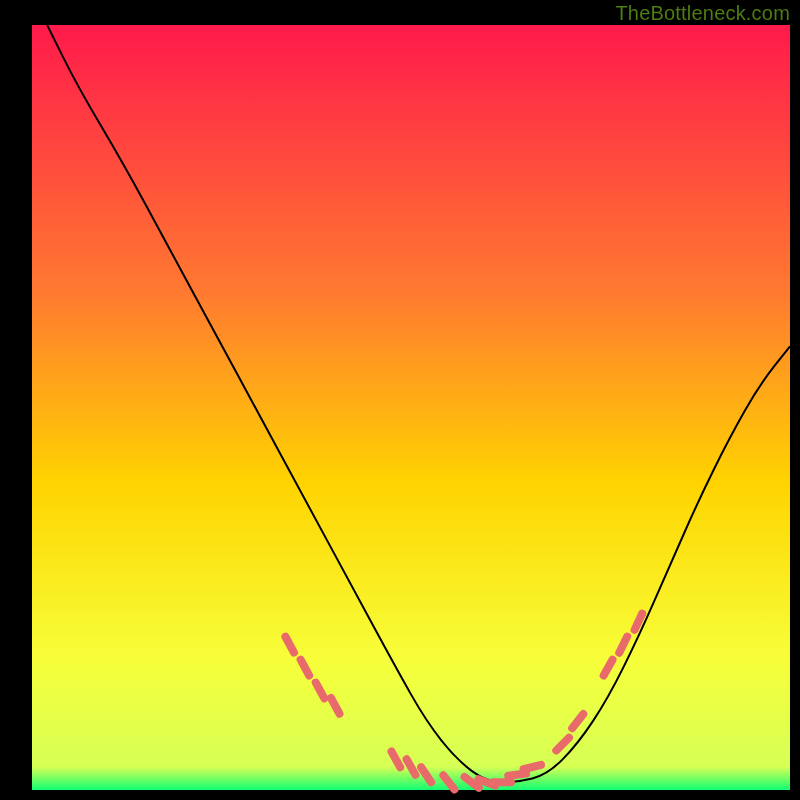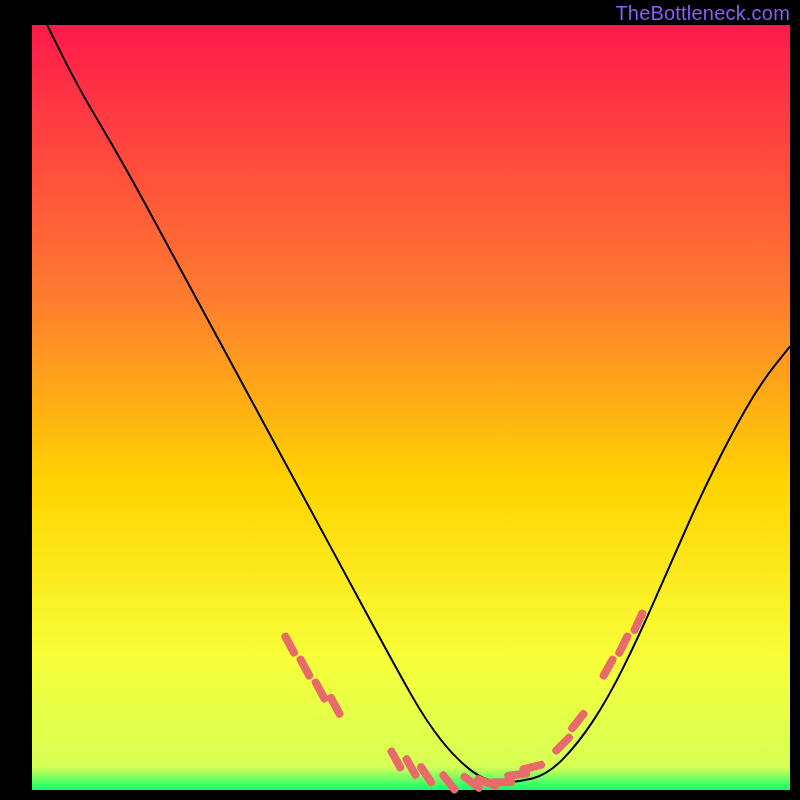--- a/index.html
+++ b/index.html
@@ -13,21 +13,21 @@
   }
   .stage {
     position: relative;
     width: 800px;
     height: 800px;
   }
   .watermark {
     position: absolute;
     top: 2px;
     right: 10px;
-    color: #8b5cf6;
+    color: #4d7c0f;
     font-size: 20px;
     font-weight: 500;
     letter-spacing: 0.2px;
     z-index: 10;
   }
   svg {
     display: block;
     position: absolute;
     top: 0;
     left: 0;

